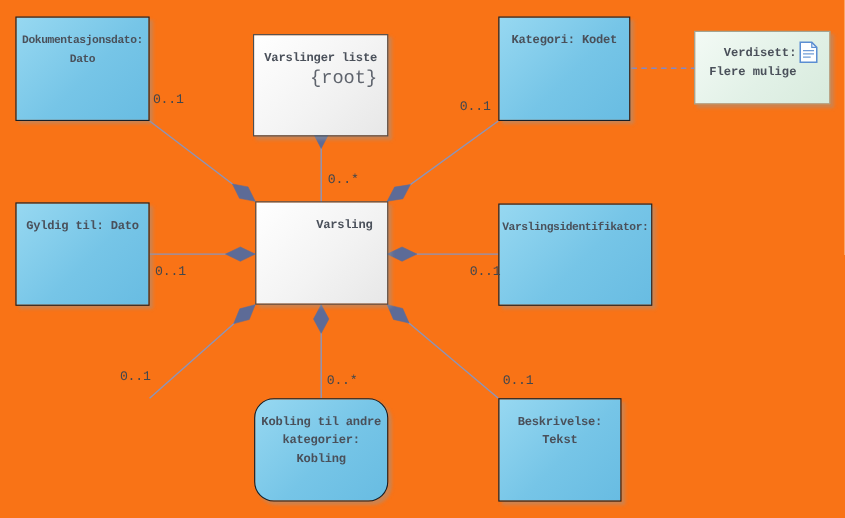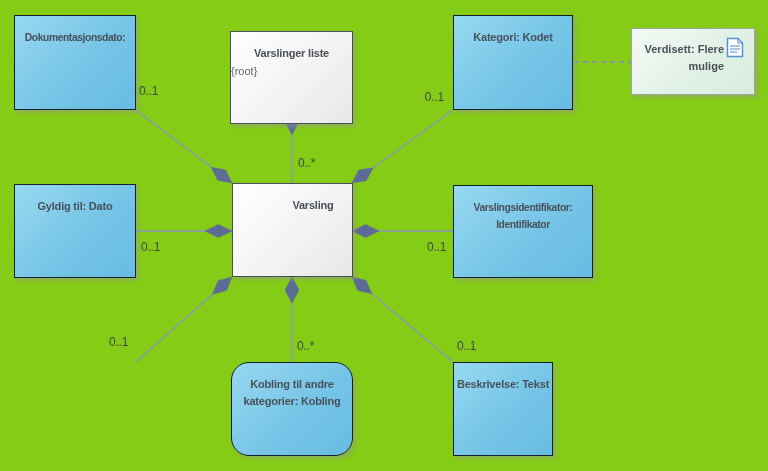--- a/index.html
+++ b/index.html
@@ -1,18 +1,18 @@
 <!DOCTYPE html>
 <html><head>
 <meta charset="utf-8">
 <style>
   html,body{margin:0;padding:0;background:#ffffff;}
   .canvas{
-    position:relative;width:768px;height:471px;background:#84cc16;
-    font-family:Liberation Sans, sans-serif;overflow:hidden;
+    position:relative;width:768px;height:471px;background:#f97316;
+    font-family:Liberation Mono, monospace;overflow:hidden;
   }
   .connector-layer{position:absolute;left:0;top:0;width:768px;height:471px;}
   .node{
     position:absolute;box-sizing:border-box;
     display:flex;flex-direction:column;align-items:center;
     box-shadow:3px 3px 3px rgba(150,150,150,0.45);
   }
   .node-attr{
     background:linear-gradient(135deg,#97d8f1 0%,#76c5e7 55%,#68bce2 100%);
     border:1.6px solid #15202a;
@@ -25,22 +25,22 @@
     background:linear-gradient(135deg,#f3faf5 0%,#e2f1e7 55%,#d8ebdd 100%);
     border:1px solid #9aa89e;
   }
   .node-label{
     font-size:11px;font-weight:bold;color:#4a505a;text-align:center;
     line-height:17px;letter-spacing:-0.2px;padding-top:13px;width:100%;
   }
   .node-label .lbl-line{display:block;}
   .tight .lbl-line{font-size:10.3px;letter-spacing:-0.4px;}
   .stereotype{
-    font-size:11px;font-weight:normal;color:#5f646d;letter-spacing:0;
-    display:block;text-align:left;padding-right:9px;margin-top:1px;
+    font-size:17px;font-weight:normal;color:#5f646d;letter-spacing:0;
+    display:block;text-align:right;padding-right:9px;margin-top:1px;
   }
   .mult{
     position:absolute;font-size:12px;color:#43474d;line-height:14px;
     letter-spacing:-0.2px;white-space:nowrap;
   }
   .mult-r{width:26px;text-align:right;}
   .note-body{
     display:flex;flex-direction:row;width:100%;height:100%;box-sizing:border-box;
     padding:6px 8px 4px 10px;
   }
@@ -53,21 +53,21 @@
   
   .n-dok {left:14px; top:15px; width:122px;height:95px;}
   .n-liste{left:230px;top:15px; width:123px;height:93px;margin-top:16px;}
   .n-kat {left:453px;top:15px; width:120px;height:95px;}
   .n-verd{left:631px;top:28px; width:124px;height:67px;}
   .n-gyt {left:14px; top:184px;width:122px;height:94px;}
   .n-var {left:232px;top:183px;width:121px;height:94px;padding-left:41px;}
   .n-vid {left:453px;top:185px;width:140px;height:93px;}
   .n-gyf {left:14px; top:362px;width:122px;height:94px;}
   .n-kob {left:231px;top:362px;width:122px;height:94px;border-radius:18px;}
-  .n-bes {left:453px;top:362px;width:100px;height:94px;}
+  .n-bes {left:453px;top:362px;width:112px;height:94px;}
 
   
   .ml-dok {left:139px;top:84px;}
   .ml-liste{left:298px;top:156px;}
   .ml-kat {left:418px;top:90px;}
   .ml-gyt {left:141px;top:240px;}
   .ml-vid {left:427px;top:240px;}
   .ml-gyf {left:109px;top:335px;}
   .ml-kob {left:297px;top:339px;}
   .ml-bes {left:457px;top:339px;}
@@ -97,20 +97,21 @@
       <polygon points="352,231 365.5,224.5 379,231 365.5,237.5"></polygon>
       <polygon points="232,277 226.6,290.5 212.5,294.2 218,280.7"></polygon>
       <polygon points="292,277 299,290 292,303 285,290"></polygon>
       <polygon points="352,277 366.1,280.4 371.9,293.7 357.7,290.4"></polygon>
     </g>
   </svg>
 
   <div class="node node-attr n-dok">
     <div class="node-label tight">
       <span class="lbl-line">Dokumentasjonsdato:</span>
+      <span class="lbl-line">Dato</span>
     </div>
   </div>
 
   <div class="node node-plain n-liste">
     <div class="node-label">
       <span class="lbl-line">Varslinger liste</span>
       <span class="stereotype">{root}</span>
     </div>
   </div>
 
@@ -140,21 +141,20 @@
     <div class="node-label">Gyldig til: Dato</div>
   </div>
 
   <div class="node node-plain n-var">
     <div class="node-label">Varsling</div>
   </div>
 
   <div class="node node-attr n-vid">
     <div class="node-label tight">
       <span class="lbl-line">Varslingsidentifikator:</span>
-      <span class="lbl-line">Identifikator</span>
     </div>
   </div>
 
 
   <div class="node node-attr n-kob">
     <div class="node-label">
       <span class="lbl-line">Kobling til andre</span>
       <span class="lbl-line">kategorier: Kobling</span>
     </div>
   </div>

